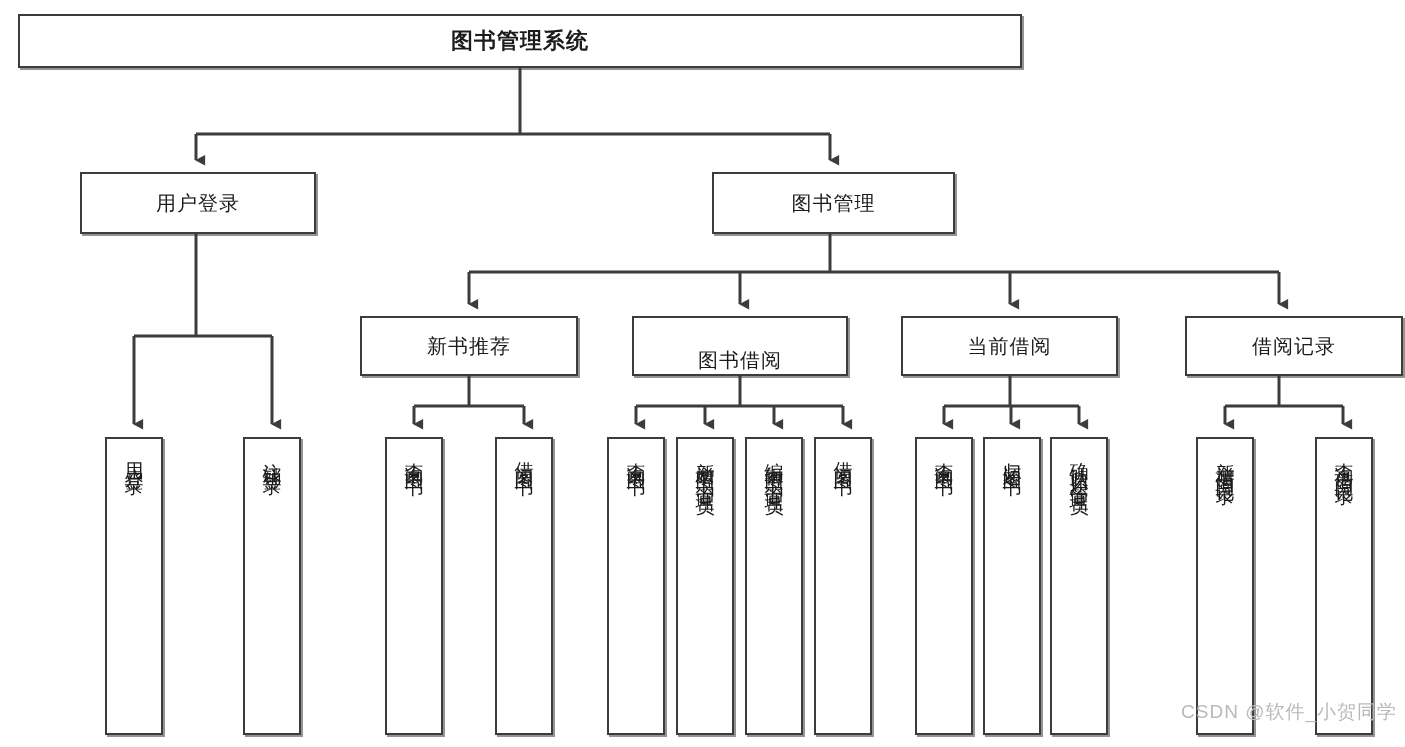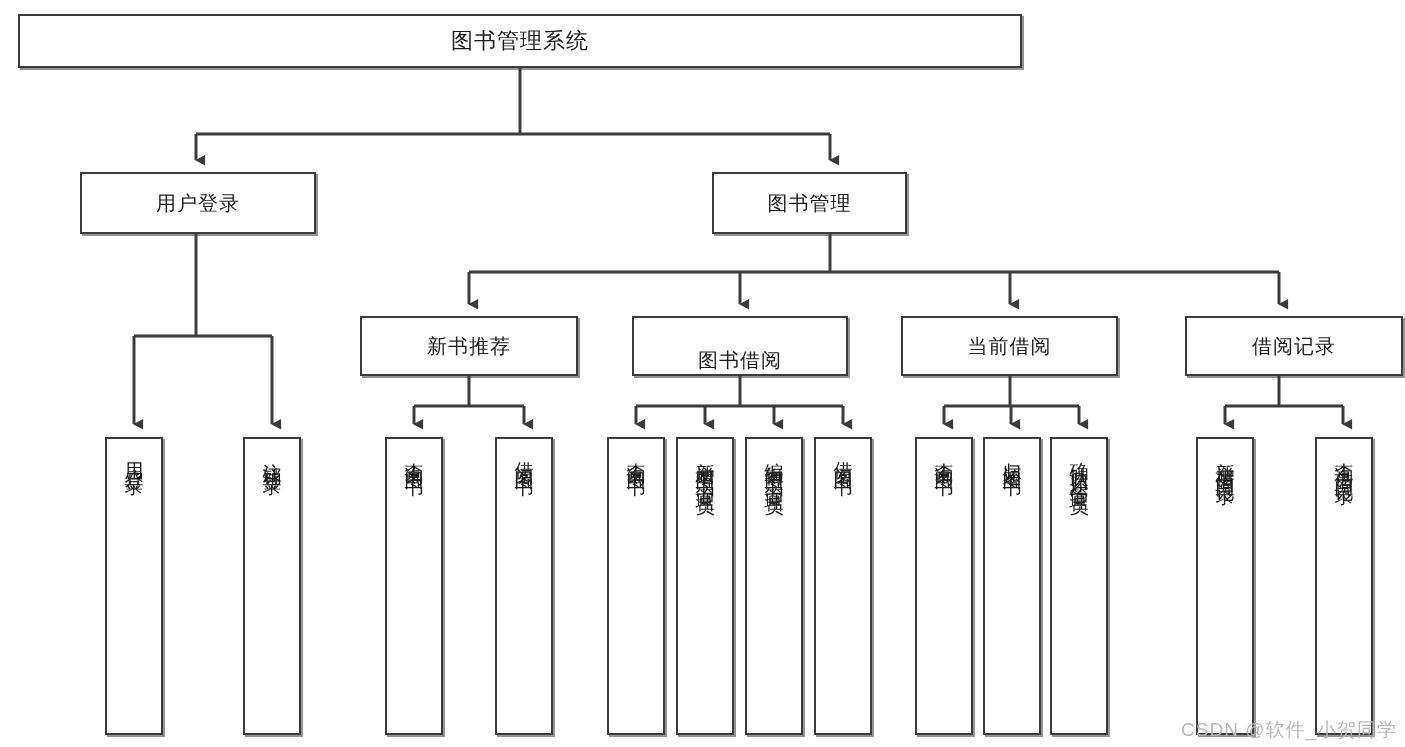--- a/index.html
+++ b/index.html
@@ -34,20 +34,21 @@
     box-shadow: 2px 2px 0 rgba(60,60,60,0.55);
     display: flex;
     align-items: center;
     justify-content: center;
     color: #1b1b1b;
     z-index: 2;
   }
   .node.root {
     font-size: 22px;
     letter-spacing: 1px;
+    font-weight: bold;
   }
   .node.level2 {
     font-size: 20px;
     letter-spacing: 1px;
   }
   .node.level3 {
     font-size: 20px;
     letter-spacing: 1px;
   }
   .node.leaf {
@@ -59,21 +60,21 @@
     writing-mode: vertical-rl;
     text-orientation: upright;
     letter-spacing: 5px;
     line-height: 1.05;
     white-space: nowrap;
     text-align: center;
   }
   .watermark {
     position: absolute;
     right: 8px;
-    bottom: 4px;
+    bottom: 22px;
     font-size: 19px;
     color: #b9b9b9;
     letter-spacing: 1px;
     z-index: 5;
     white-space: nowrap;
   }
 </style>
 </head>
 <body>
 
@@ -130,21 +131,21 @@
   </svg>
 
   <div class="node root" style="left:18px; top:14px; width:1004px; height:54px;">
     <span>图书管理系统</span>
   </div>
 
   <div class="node level2" style="left:80px; top:172px; width:236px; height:62px;">
     <span>用户登录</span>
   </div>
 
-  <div class="node level2" style="left:712px; top:172px; width:195px; height:62px;font-family:Liberation Serif, serif;">
+  <div class="node level2" style="left:712px; top:172px; width:243px; height:62px;font-family:Liberation Serif, serif;">
     <span>图书管理</span>
   </div>
 
   <div class="node level3" style="left:360px; top:316px; width:218px; height:60px;">
     <span>新书推荐</span>
   </div>
 
   <div class="node level3" style="left:632px; top:316px; width:216px; height:60px;align-items:flex-end;">
     <span>图书借阅</span>
   </div>

